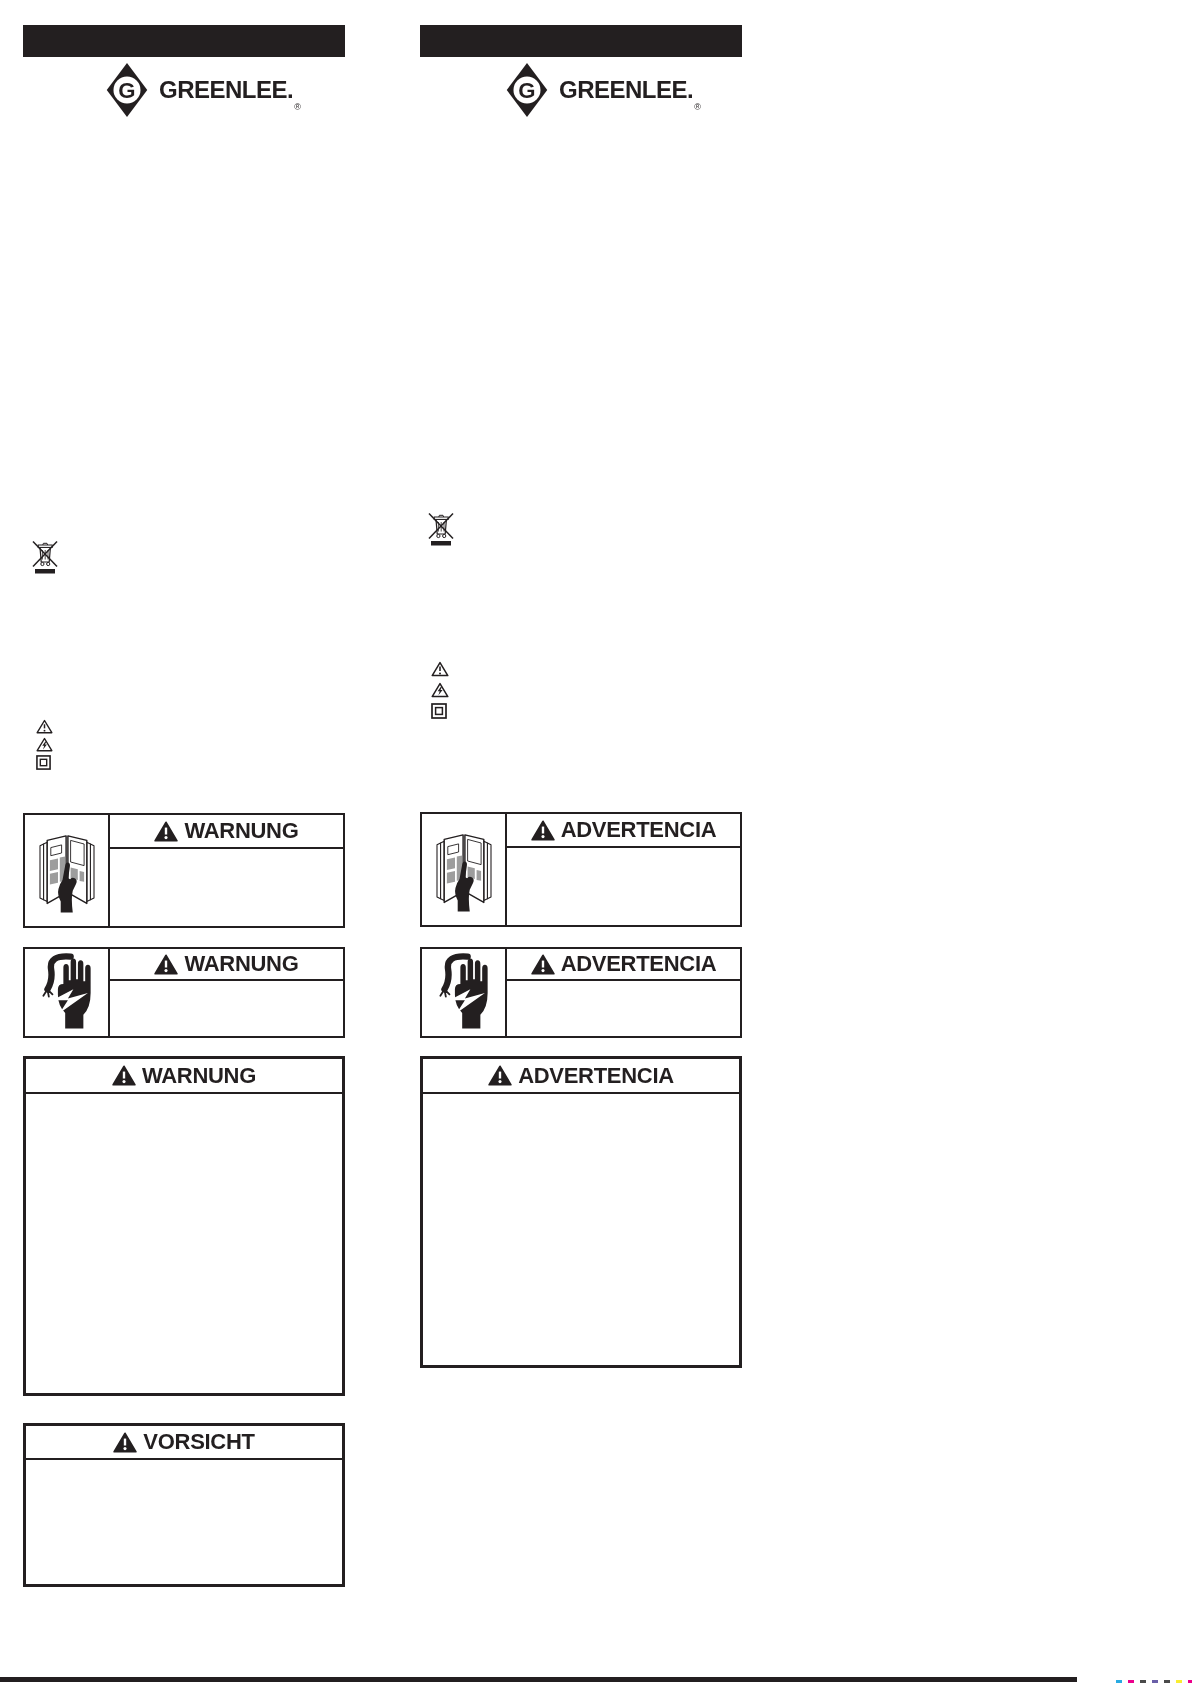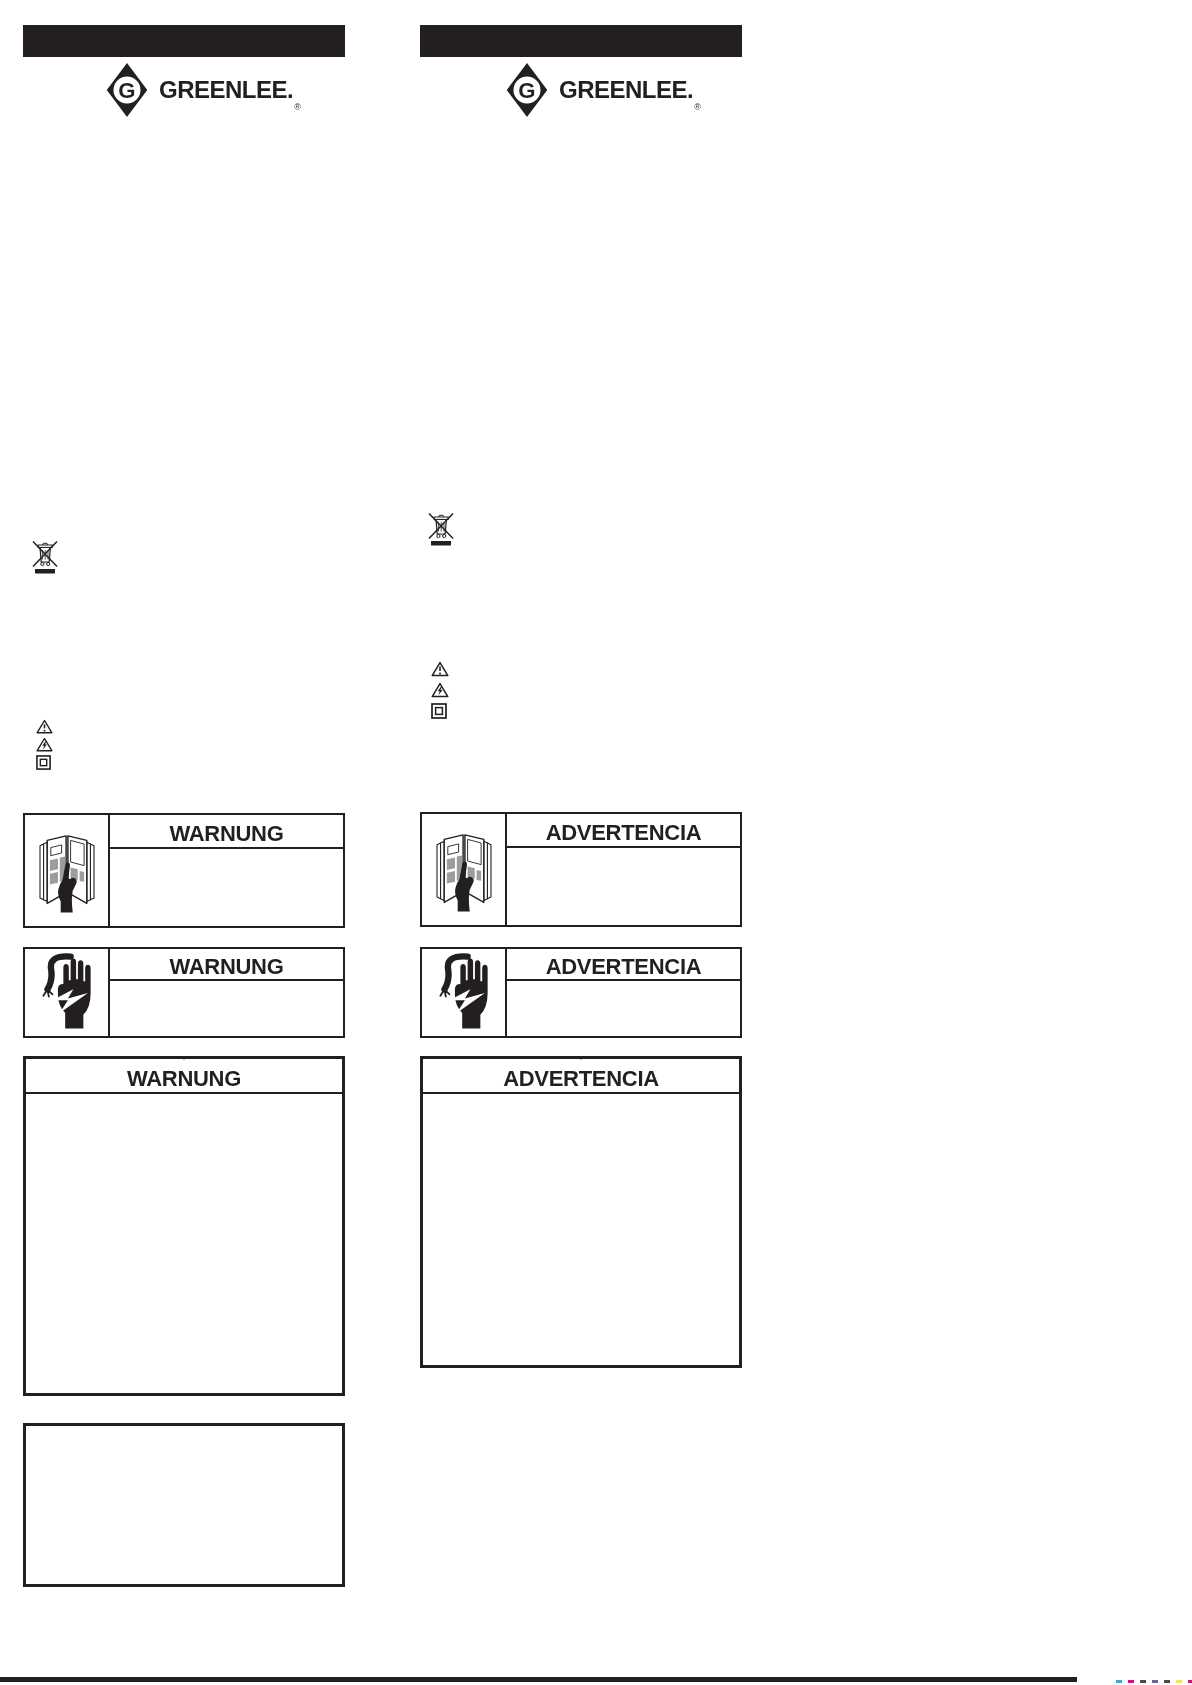--- a/index.html
+++ b/index.html
@@ -21,21 +21,21 @@
   .symstack { position:absolute; display:flex; flex-direction:column; align-items:flex-start; }
   .symstack svg { display:block; }
 
   .wbox { position:absolute; left:0; width:322px; border:2px solid #231f20; display:flex; background:#fff; }
   .wbox.thick { border-width:3px; }
   .icon-cell { width:85px; flex:0 0 85px; border-right:2px solid #231f20;
                display:flex; align-items:center; justify-content:center; }
   .text-cell { flex:1; display:flex; flex-direction:column; min-width:0; }
   .box-hdr { border-bottom:2px solid #231f20; display:flex; align-items:center;
              justify-content:center; gap:6px; font-weight:bold; font-size:22px;
-             letter-spacing:-0.3px; white-space:nowrap;flex-direction:column; }
+             letter-spacing:-0.3px; white-space:nowrap; }
   .box-body { flex:1; }
   .wbox.plain { flex-direction:column; }
 
   .footer-rule { position:absolute; left:0; top:1677px; width:1077px; height:5px; background:#231f20; }
   .reg-marks { position:absolute; left:1116px; top:1680px; display:flex; gap:6px; }
   .reg-marks i { display:block; width:6px; height:3px; }
 </style>
 </head>
 <body>
 
@@ -173,20 +173,26 @@
       <div class="box-hdr" style="height:35px">
         <svg viewBox="0 0 26 23" width="24" height="21">
             <use href="#tpl-warn-tri"></use>
           </svg>
         <span>WARNUNG</span>
       </div>
       <div class="box-body"></div>
     </div>
 
     <div class="wbox plain thick" style="top:1423px; height:164px">
+      <div class="box-hdr" style="height:34px">
+        <svg viewBox="0 0 26 23" width="24" height="21">
+            <use href="#tpl-warn-tri"></use>
+          </svg>
+        <span>VORSICHT</span>
+      </div>
       <div class="box-body"></div>
     </div>
   </section>
 
   <section class="col" style="left:420px">
     <div class="topbar"></div>
 
     <div class="logo" style="left:85px">
       <svg viewBox="0 0 44 58" width="44" height="56">
         <use href="#tpl-diamond"></use>

